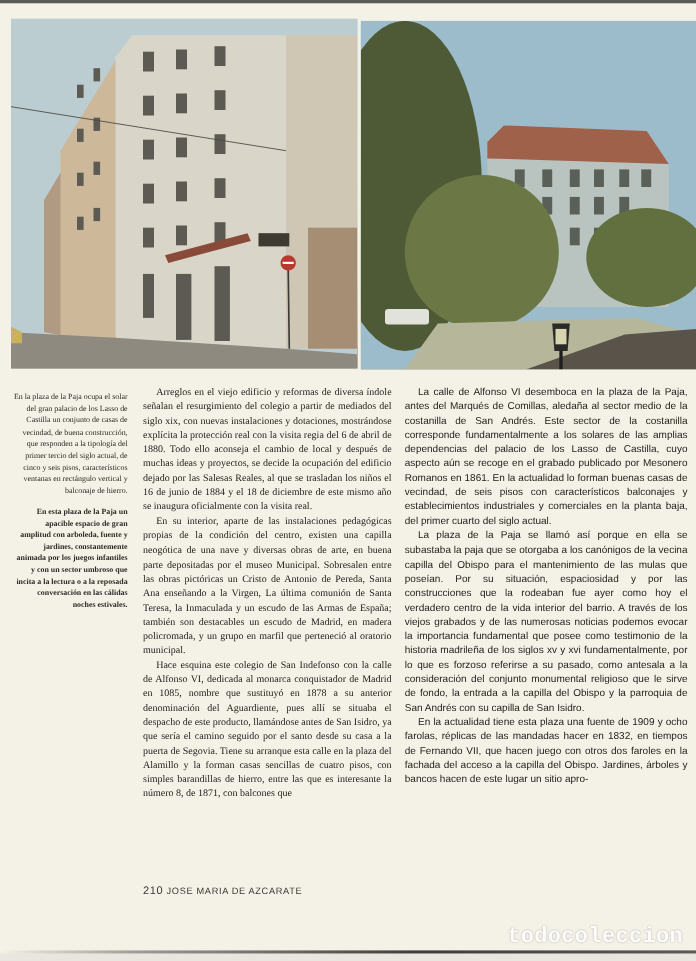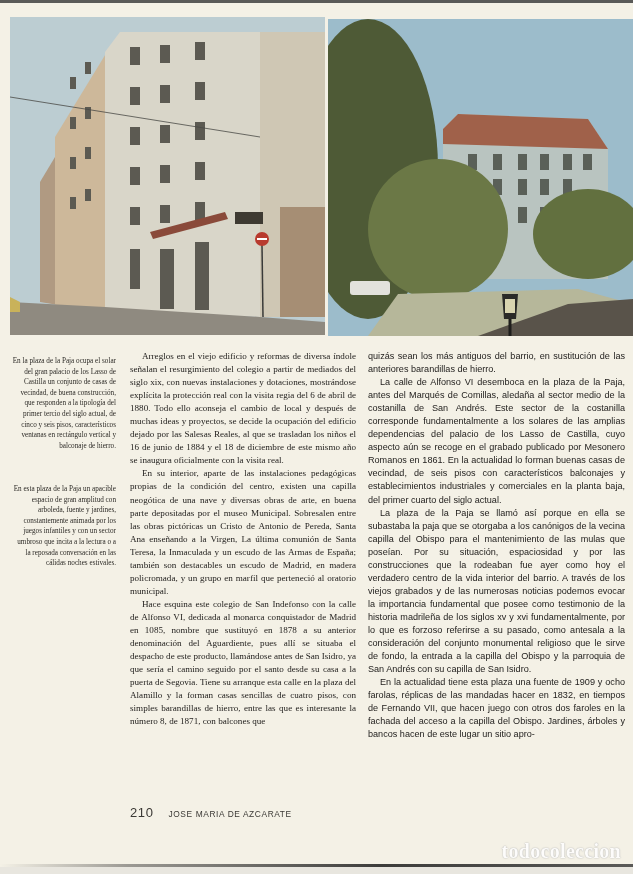--- a/index.html
+++ b/index.html
@@ -8,22 +8,22 @@
   .photo { position:absolute; overflow:hidden; }
   #photo-left { left:10px; top:17px; width:315px; height:318px; background:linear-gradient(180deg,#b7cbd2 0%,#c9d4d0 40%,#cfc9b8 70%,#9a9488 88%,#6d6a63 100%); }
   #photo-right { left:328px; top:19px; width:305px; height:317px; background:linear-gradient(180deg,#8fb5c9 0%,#a7c3cf 35%,#8c9c80 60%,#6f7a58 80%,#b6b49c 100%); }
   .caption-col { position:absolute; left:12px; width:104px; font-family:"Liberation Serif", serif; font-size:7.2px; line-height:10.6px; color:#2c2a26; text-align:right; }
   .col { position:absolute; font-family:"Liberation Sans", sans-serif; font-size:9.1px; line-height:13.05px; color:#242220; text-align:justify; }
   .col p { margin:0; text-indent:12px; }
   .col p.noindent { text-indent:0; }
   #col-mid { left:130px; top:350px; width:226px;font-family:Liberation Serif, serif; }
   #col-right { left:368px; top:350px; width:257px; }
   .folio { position:absolute; left:130px; top:805px; font-size:8.4px; letter-spacing:0.6px; color:#3a3834; }
-  .folio .pg { font-size:13px; margin-right:12px; }
-  .watermark { position:absolute; right:12px; top:840px; font-family:Liberation Serif, serif; font-weight:bold; font-size:20px; color:#ffffff; opacity:0.85; text-shadow:0 0 1px #aaa,0 0 2px #bbb; letter-spacing:0.3px; }
+  .folio .pg { font-size:10px; margin-right:0; }
+  .watermark { position:absolute; right:12px; top:840px; font-family:Liberation Mono, monospace; font-weight:bold; font-size:20px; color:#ffffff; opacity:0.85; text-shadow:0 0 1px #aaa,0 0 2px #bbb; letter-spacing:0.3px; }
   .bottomline { position:absolute; left:0; top:864px; width:633px; height:3px; background:linear-gradient(90deg,#f4f1e6 0%,#9c9a94 20%,#3c3c3a 60%,#5a5a58 100%); }
   .bottomfill { position:absolute; left:0; top:867px; width:633px; height:7px; background:#e8e6df; }
 </style>
 </head>
 <body>
 
 <div class="topband"></div>
 
 <div class="photo" id="photo-left">
   <svg width="315" height="318" viewBox="0 0 315 318">
@@ -111,30 +111,29 @@
 
     <rect x="22" y="262" width="40" height="14" rx="3" fill="#e2e2dc"></rect>
 
     <line x1="182" y1="290" x2="182" y2="317" stroke="#1e1e1c" stroke-width="3"></line>
     <polygon points="174,275 190,275 188,300 176,300" fill="#2a2a28"></polygon>
     <rect x="177" y="280" width="10" height="14" fill="#d8d4b0"></rect>
   </svg>
 </div>
 
 <div class="caption-col" style="top:356px;">En la plaza de la Paja ocupa el solar del gran palacio de los Lasso de Castilla un conjunto de casas de vecindad, de buena construcción, que responden a la tipología del primer tercio del siglo actual, de cinco y seis pisos, característicos ventanas en rectángulo vertical y balconaje de hierro.</div>
-<div class="caption-col" style="top:484px;">En esta plaza de la Paja un apacible espacio de gran amplitud con arboleda, fuente y jardines, constantemente animada por los juegos infantiles y con un sector umbroso que incita a la lectura o a la reposada conversación en las cálidas noches estivales.</div>
+<div class="caption-col" style="top:460px;font-weight:bold;">En esta plaza de la Paja un apacible espacio de gran amplitud con arboleda, fuente y jardines, constantemente animada por los juegos infantiles y con un sector umbroso que incita a la lectura o a la reposada conversación en las cálidas noches estivales.</div>
 
 <div class="col" id="col-mid">
   <p>Arreglos en el viejo edificio y reformas de diversa índole señalan el resurgimiento del colegio a partir de mediados del siglo xix, con nuevas instalaciones y dotaciones, mostrándose explícita la protección real con la visita regia del 6 de abril de 1880. Todo ello aconseja el cambio de local y después de muchas ideas y proyectos, se decide la ocupación del edificio dejado por las Salesas Reales, al que se trasladan los niños el 16 de junio de 1884 y el 18 de diciembre de este mismo año se inaugura oficialmente con la visita real.</p>
   <p>En su interior, aparte de las instalaciones pedagógicas propias de la condición del centro, existen una capilla neogótica de una nave y diversas obras de arte, en buena parte depositadas por el museo Municipal. Sobresalen entre las obras pictóricas un Cristo de Antonio de Pereda, Santa Ana enseñando a la Virgen, La última comunión de Santa Teresa, la Inmaculada y un escudo de las Armas de España; también son destacables un escudo de Madrid, en madera policromada, y un grupo en marfil que perteneció al oratorio municipal.</p>
   <p>Hace esquina este colegio de San Indefonso con la calle de Alfonso VI, dedicada al monarca conquistador de Madrid en 1085, nombre que sustituyó en 1878 a su anterior denominación del Aguardiente, pues allí se situaba el despacho de este producto, llamándose antes de San Isidro, ya que sería el camino seguido por el santo desde su casa a la puerta de Segovia. Tiene su arranque esta calle en la plaza del Alamillo y la forman casas sencillas de cuatro pisos, con simples barandillas de hierro, entre las que es interesante la número 8, de 1871, con balcones que</p>
 </div>
 
 <div class="col" id="col-right">
-  <p class="noindent">quizás sean los más antiguos del barrio, en sustitución de las anteriores barandillas de hierro.</p>
   <p>La calle de Alfonso VI desemboca en la plaza de la Paja, antes del Marqués de Comillas, aledaña al sector medio de la costanilla de San Andrés. Este sector de la costanilla corresponde fundamentalmente a los solares de las amplias dependencias del palacio de los Lasso de Castilla, cuyo aspecto aún se recoge en el grabado publicado por Mesonero Romanos en 1861. En la actualidad lo forman buenas casas de vecindad, de seis pisos con característicos balconajes y establecimientos industriales y comerciales en la planta baja, del primer cuarto del siglo actual.</p>
   <p>La plaza de la Paja se llamó así porque en ella se subastaba la paja que se otorgaba a los canónigos de la vecina capilla del Obispo para el mantenimiento de las mulas que poseían. Por su situación, espaciosidad y por las construcciones que la rodeaban fue ayer como hoy el verdadero centro de la vida interior del barrio. A través de los viejos grabados y de las numerosas noticias podemos evocar la importancia fundamental que posee como testimonio de la historia madrileña de los siglos xv y xvi fundamentalmente, por lo que es forzoso referirse a su pasado, como antesala a la consideración del conjunto monumental religioso que le sirve de fondo, la entrada a la capilla del Obispo y la parroquia de San Andrés con su capilla de San Isidro.</p>
   <p>En la actualidad tiene esta plaza una fuente de 1909 y ocho farolas, réplicas de las mandadas hacer en 1832, en tiempos de Fernando VII, que hacen juego con otros dos faroles en la fachada del acceso a la capilla del Obispo. Jardines, árboles y bancos hacen de este lugar un sitio apro-</p>
 </div>
 
 <div class="folio">
   <span class="pg">210</span>
   <span>JOSE MARIA DE AZCARATE</span>
 </div>
 

